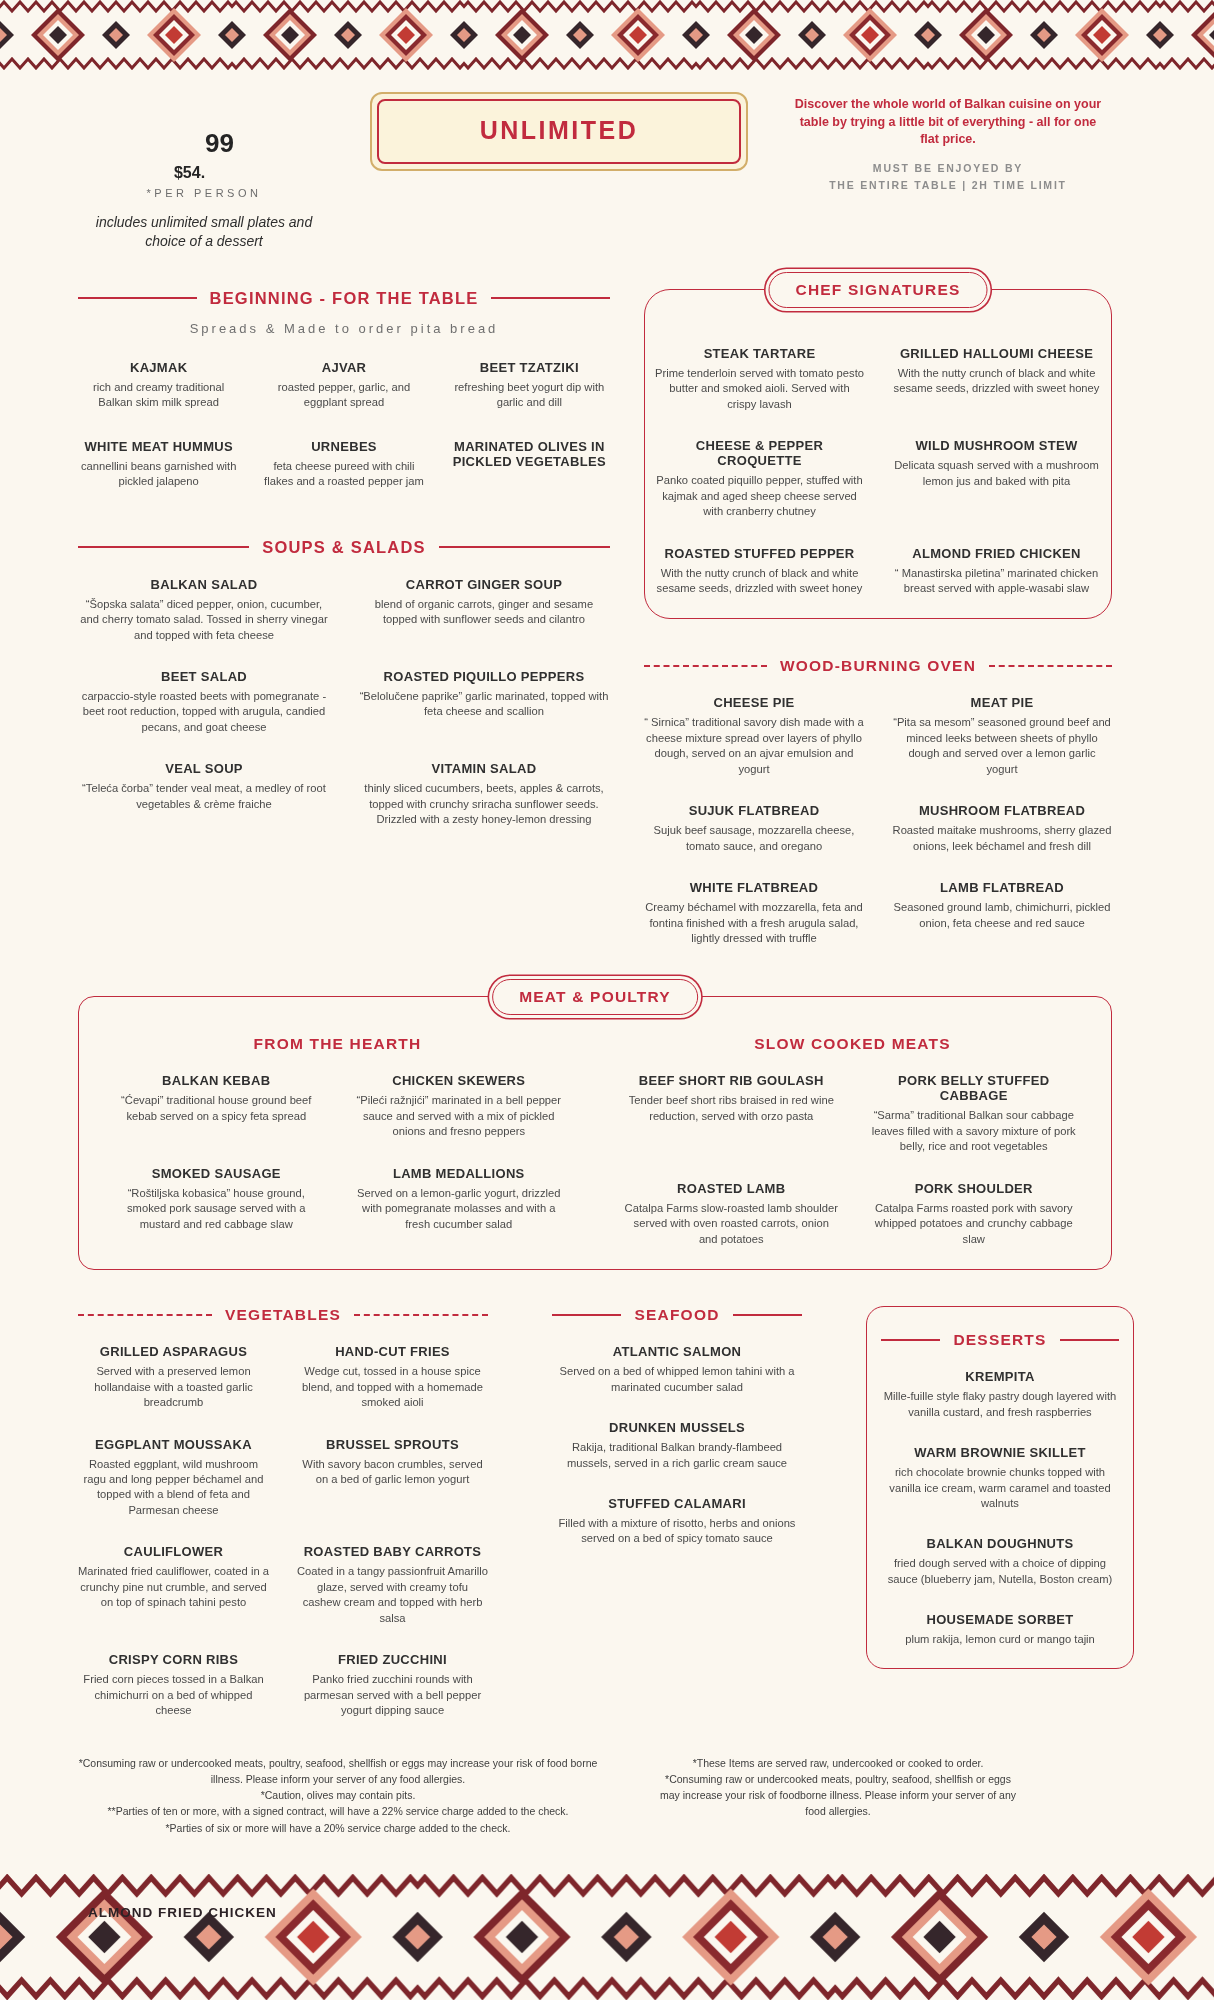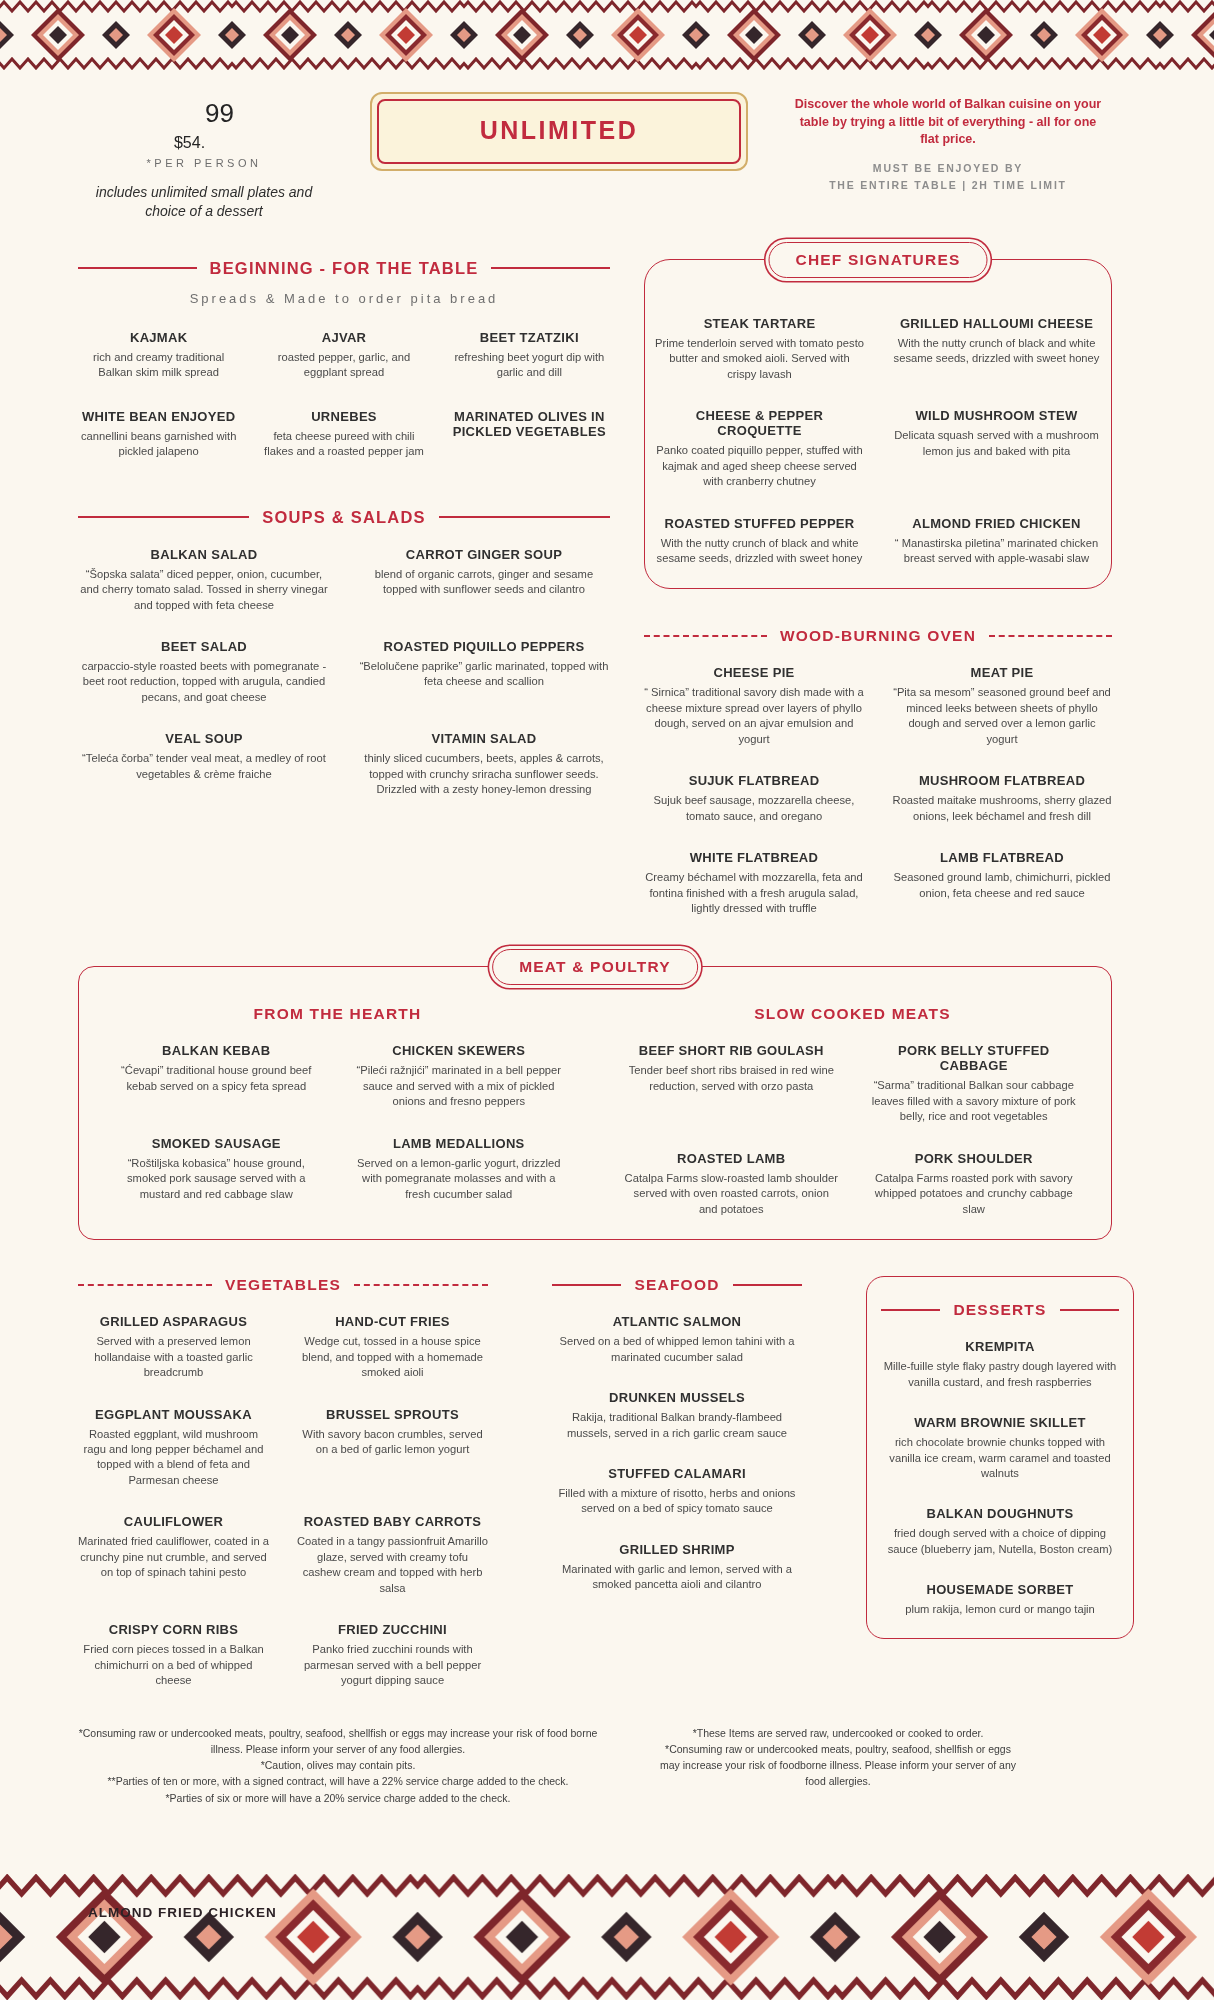--- a/index.html
+++ b/index.html
@@ -6,21 +6,21 @@
   html,body{margin:0;padding:0;}
   body{font-family:"Liberation Sans",sans-serif;background:#e9e5db;}
   .page{position:relative;width:1214px;height:2000px;margin:0 auto;background:#FBF7EF;overflow:hidden;color:#3c3c3c;}
   .border-svg{display:block;}
   .border-bottom{position:absolute;left:0;bottom:0;}
   .content{width:1034px;margin:0 0 0 78px;}
 
   
   .hero{display:grid;grid-template-columns:252px 378px 320px;column-gap:40px;align-items:start;margin-top:22px;}
   .price-block{text-align:center;padding-top:8px;}
-  .price-line{font-weight:normal;color:#242424;line-height:1;}
+  .price-line{font-weight:bold;color:#242424;line-height:1;margin-top:30px;}
   .price-cents{font-size:26px;vertical-align:26px;letter-spacing:0;}
   .per-person{margin-top:6px;font-size:11px;letter-spacing:3.5px;color:#6d6d6d;}
   .includes{max-width:232px;margin:14px auto 0;font-style:italic;font-size:14px;color:#2e2e2e;line-height:1.35;}
   .title-box{background:#FBF3DB;border:2px solid #D2AE6A;border-radius:12px;padding:5px;}
   .title-box-inner{border:2px solid #C12B3E;border-radius:8px;text-align:center;padding:15px 8px 17px;}
   .t1{font-size:25px;font-weight:bold;color:#C12B3E;letter-spacing:2.5px;}
   .t2{font-size:27px;font-weight:bold;color:#C12B3E;margin-top:3px;letter-spacing:.5px;}
   .pitch{text-align:center;padding-top:4px;}
   .pitch-main{color:#C12B3E;font-weight:bold;font-size:12.5px;line-height:1.4;padding:0 6px;}
   .pitch-note{margin-top:11px;color:#8d8d8d;font-size:10.5px;letter-spacing:1.8px;line-height:1.7;font-weight:bold;}
@@ -131,21 +131,21 @@
               </div>
             <div class="item">
                 <h4 class="iname">AJVAR</h4>
                 <p class="idesc">roasted pepper, garlic, and eggplant spread</p>
               </div>
             <div class="item">
                 <h4 class="iname">BEET TZATZIKI</h4>
                 <p class="idesc">refreshing beet yogurt dip with garlic and dill</p>
               </div>
             <div class="item">
-                <h4 class="iname">WHITE BEAN ENJOYED</h4>
+                <h4 class="iname">WHITE MEAT HUMMUS</h4>
                 <p class="idesc">cannellini beans garnished with pickled jalapeno</p>
               </div>
             <div class="item">
                 <h4 class="iname">URNEBES</h4>
                 <p class="idesc">feta cheese pureed with chili flakes and a roasted pepper jam</p>
               </div>
             <div class="item">
                 <h4 class="iname">MARINATED OLIVES IN PICKLED VEGETABLES</h4>
                 <p class="idesc"></p>
               </div>
@@ -348,24 +348,20 @@
               <h4 class="iname">ATLANTIC SALMON</h4>
               <p class="idesc">Served on a bed of whipped lemon tahini with a marinated cucumber salad</p>
             </div>
           <div class="item">
               <h4 class="iname">DRUNKEN MUSSELS</h4>
               <p class="idesc">Rakija, traditional Balkan brandy-flambeed mussels, served in a rich garlic cream sauce</p>
             </div>
           <div class="item">
               <h4 class="iname">STUFFED CALAMARI</h4>
               <p class="idesc">Filled with a mixture of risotto, herbs and onions served on a bed of spicy tomato sauce</p>
-            </div>
-          <div class="item">
-              <h4 class="iname">GRILLED SHRIMP</h4>
-              <p class="idesc">Marinated with garlic and lemon, served with a smoked pancetta aioli and cilantro</p>
             </div>
         </div>
       </section>
 
       <section class="dessert-box">
         <h2 class="rule-title small">
             <span>DESSERTS</span>
           </h2>
         <div class="stack">
           <div class="item">

